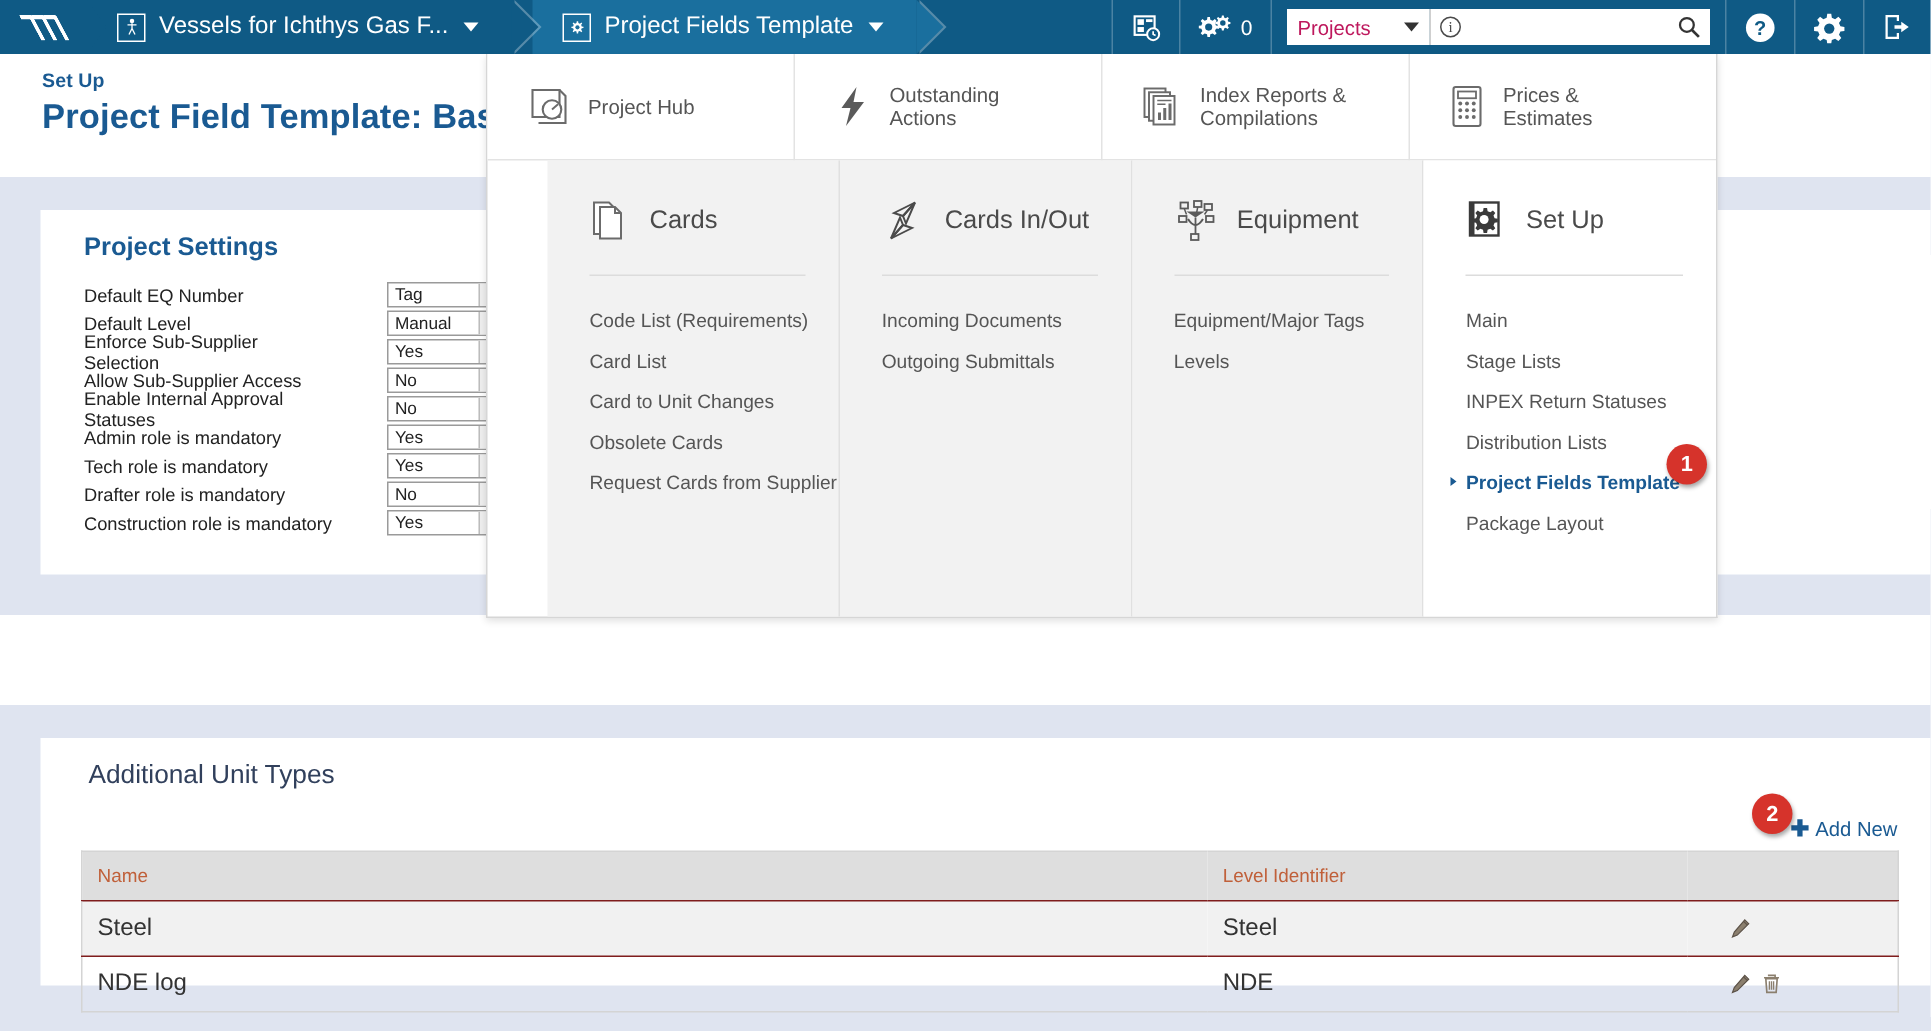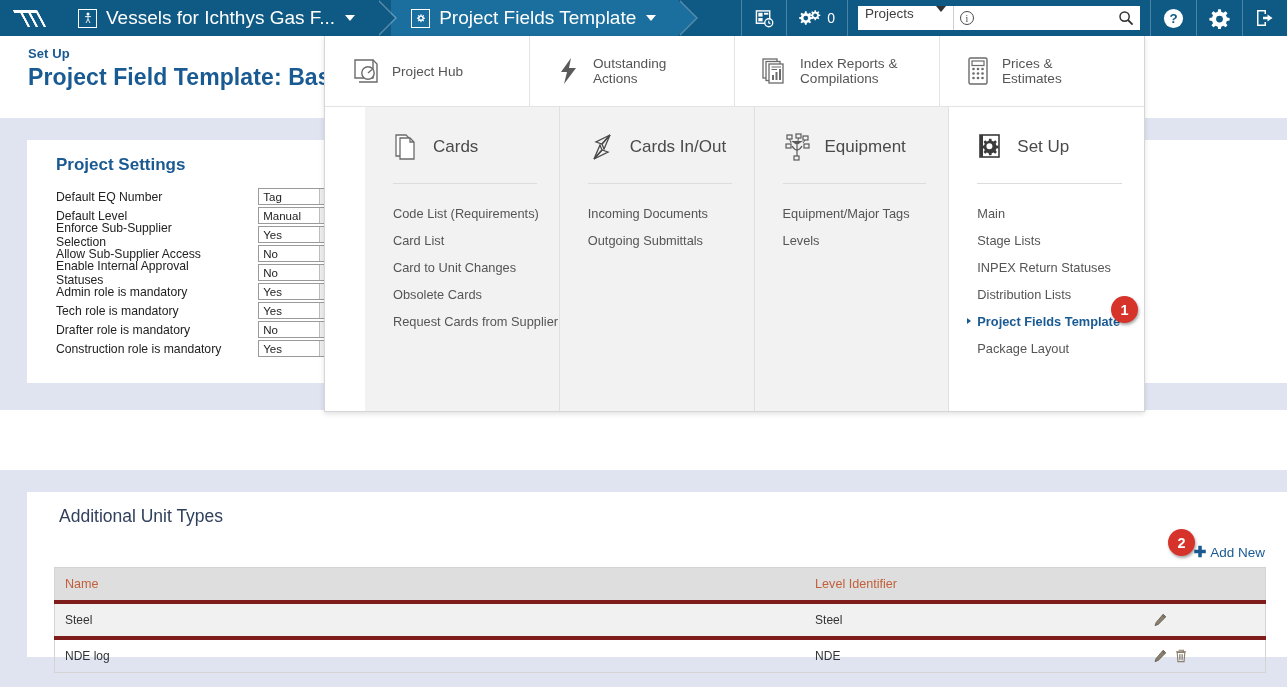--- a/index.html
+++ b/index.html
@@ -38,21 +38,21 @@
     border-bottom: 18px solid transparent;
     border-left: 13px solid #0f5a85;
     z-index: 3;
   }
   .navtab {
     position: relative;
     height: 36px;
     display: flex; align-items: center;
     padding: 0 22px 0 20px;
     color: #ffffff;
-    font-size: 19px;
+    font-size: 16px;
     white-space: nowrap;
   }
   .navtab.t1 { background: #0f5a85; margin-right: 14px; }
   .navtab.t2 { background: #1a6f9e; margin-right: 14px; }
   .navtab .edge {
     position: absolute; right: -18px; top: 0;
     width: 0; height: 0;
     border-top: 18px solid transparent;
     border-bottom: 18px solid transparent;
     border-left: 18px solid #0f5a85;
@@ -88,22 +88,22 @@
   }
   .tb-div { width: 1px; height: 36px; background: rgba(255,255,255,0.25); }
   .tb-btn {
     height: 36px; min-width: 44px;
     display: flex; align-items: center; justify-content: center;
     color: #fff; gap: 6px; padding: 0 12px;
   }
   .tb-count { font-size: 14px; color: #fff; }
   .proj-select {
     height: 24px; width: 95px; background: #ffffff;
-    display: flex; align-items: flex-start; justify-content: space-between;
-    padding: 0 7px; color: #404040; font-size: 13.5px;
+    display: flex; align-items: center; justify-content: space-between;
+    padding: 0 7px; color: #be185d; font-size: 13.5px;
     margin: 0 0 0 10px;
   }
   .sel-caret {
     width: 0; height: 0;
     border-left: 5px solid transparent;
     border-right: 5px solid transparent;
     border-top: 6px solid #333;
   }
   .search-wrap {
     height: 24px; width: 187px; background: #fff;
@@ -186,22 +186,22 @@
   table.units {
     width: 1212px; margin-left: 27px; border-collapse: collapse;
     border: 1px solid #d4d4d4;
   }
   table.units th {
     background: #dedede; color: #c0603a; font-size: 12.6px;
     text-align: left; font-weight: normal; padding: 9px 0 9px 10px;
     height: 30px;
   }
   table.units td {
-    font-size: 12px; color: #333; padding: 9px 0 9px 10px;
-    border-top: 4px solid #7f1d1d; height: 32px;
+    font-size: 16px; color: #333; padding: 9px 0 9px 10px;
+    border-top: 1px solid #7f1d1d; height: 32px;
   }
   table.units tr.alt td { background: #f1f1f1; }
   .col-name { width: 750px; }
   .col-level { width: 320px; }
   .col-act { width: 140px; }
   .rowicons { display: flex; gap: 7px; padding-left: 18px; }
 
   
   #megamenu {
     position: absolute; left: 324px; top: 36px;

